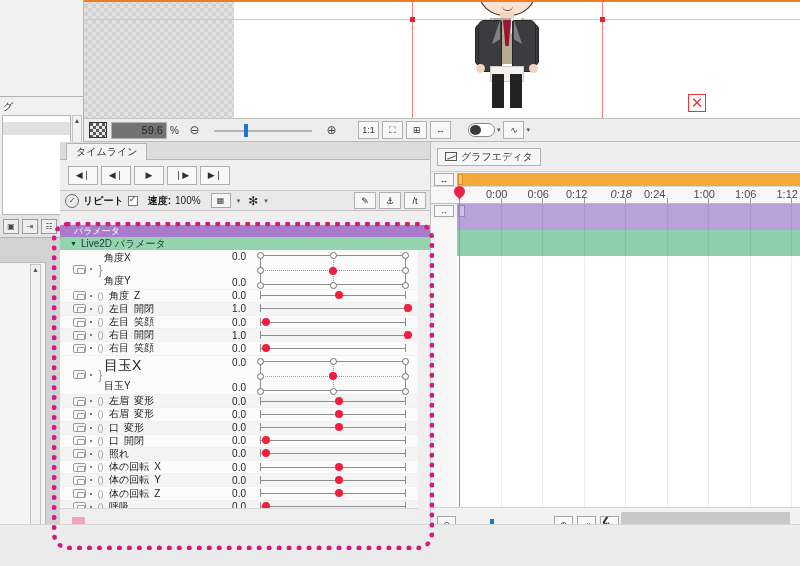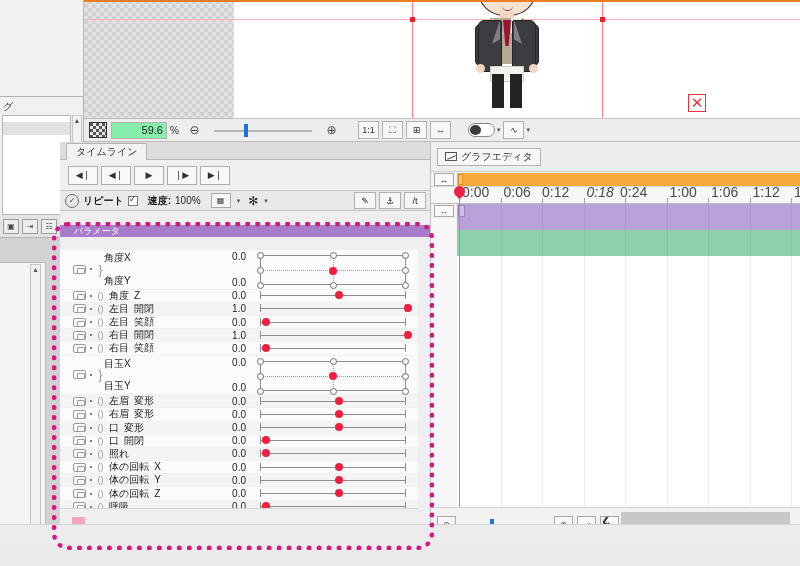--- a/index.html
+++ b/index.html
@@ -137,21 +137,21 @@
   .zb-checker {
     width: 18px; height: 16px;
     background-color: #585858;
     background-image:
       linear-gradient(45deg, #e8e8e8 25%, transparent 25%, transparent 75%, #e8e8e8 75%),
       linear-gradient(45deg, #e8e8e8 25%, transparent 25%, transparent 75%, #e8e8e8 75%);
     background-size: 6px 6px; background-position: 0 0, 3px 3px;
     border: 1px solid #333;
   }
   .zb-field {
-    width: 56px; height: 17px; background: #86efac; border: 1px solid #b0b0b0;
+    width: 56px; height: 17px; background: #737373; border: 1px solid #b0b0b0;
     text-align: right; padding-right: 3px; line-height: 15px;
     font-size: 11px; margin-left: 4px;
   }
   .zb-pct { margin-left: 3px; font-size: 10px; color: #333; }
   .zb-slider { position: relative; width: 110px; height: 18px; margin: 0 4px; }
   .zb-slider .track {
     position: absolute; left: 6px; right: 6px; top: 9px; height: 2px; background: #b5b5b5;
   }
   .zb-slider .knob {
     position: absolute; left: 36px; top: 3px; width: 4px; height: 13px; background: #1b74d6;
@@ -428,22 +428,22 @@
   }
 
   .ruler {
     position: absolute; left: 0; top: 45px; right: 0; height: 17px;
     background: #f7f7f7; border-bottom: 1px solid #bdbdbd;
   }
   .ruler-tick {
     position: absolute; bottom: 0; width: 1px; height: 5px; background: #9e9e9e;
   }
   .ruler-lbl {
-    position: absolute; bottom: 3px; font-size: 14px; color: #4a4a4a;
-    white-space: nowrap; padding-left: 3px;
+    position: absolute; bottom: 3px; font-size: 11px; color: #4a4a4a;
+    white-space: nowrap; padding-left: 3px; margin-left: 24px;
   }
 
   .tl-rows { position: absolute; left: 0; top: 62px; right: 0; bottom: 35px; }
   .trk-handle-row {
     position: absolute; left: 0; top: 0; right: 0; height: 14px;
     background: #f2f2f2;
   }
   .trk-handle {
     position: absolute; left: 3px; top: 1px; width: 20px; height: 12px;
     border: 1px solid #a9a9a9; background: #f8f8f8;
@@ -655,20 +655,24 @@
       <div class="ob-right">
         <div class="ob-rbtn">✎</div>
         <div class="ob-rbtn">⚓</div>
         <div class="ob-rbtn">/t</div>
       </div>
     </div>
 
 
     <div class="tl-subrow">パラメータ</div>
 
+    <div class="tl-grouprow">
+      <span style="font-size:7px;margin-right:4px;">▼</span>
+      <span>Live2D パラメータ</span>
+    </div>
 
     <div class="param-list" id="param-list">
         <div class="prow grp">
           <div class="p-key"></div>
           <div class="p-dot"></div>
           <div class="p-paren grp">}</div>
           <div style="position:absolute;left:44px;top:1px;font-size:10px;">角度<span class="sub">X</span></div>
           <div style="position:absolute;left:44px;bottom:1px;font-size:10px;">角度<span class="sub">Y</span></div>
           <div class="p-val" style="top:1px;">0.0</div>
           <div class="p-val" style="bottom:1px;">0.0</div>
@@ -752,21 +756,21 @@
             <div class="p-track"></div>
             <div class="p-cap-l"></div>
             <div class="p-cap-r"></div>
             <div class="p-filled" style="left:4%;margin-left:0;"></div>
           </div>
         </div>
         <div class="prow grp">
           <div class="p-key"></div>
           <div class="p-dot"></div>
           <div class="p-paren grp">}</div>
-          <div style="position:absolute;left:44px;top:1px;font-size:10px;">目玉<span class="sub">X</span></div>
+          <div style="position:absolute;left:44px;top:1px;font-size:14px;">目玉<span class="sub">X</span></div>
           <div style="position:absolute;left:44px;bottom:1px;font-size:10px;">目玉<span class="sub">Y</span></div>
           <div class="p-val" style="top:1px;">0.0</div>
           <div class="p-val" style="bottom:1px;">0.0</div>
           <div class="p-grpbox">
             <div style="position:absolute;left:4px;right:4px;top:0;height:1px;background:#8d8d8d;"></div>
             <div style="position:absolute;left:4px;right:4px;bottom:0;height:1px;background:#8d8d8d;"></div>
             <div class="grp-dash"></div>
             <div class="grp-rail" style="left:4px;"></div>
             <div class="grp-rail" style="right:4px;"></div>
             <div class="grp-rail" style="left:50%;border-left:1px dotted #9a9a9a;background:none;"></div>

